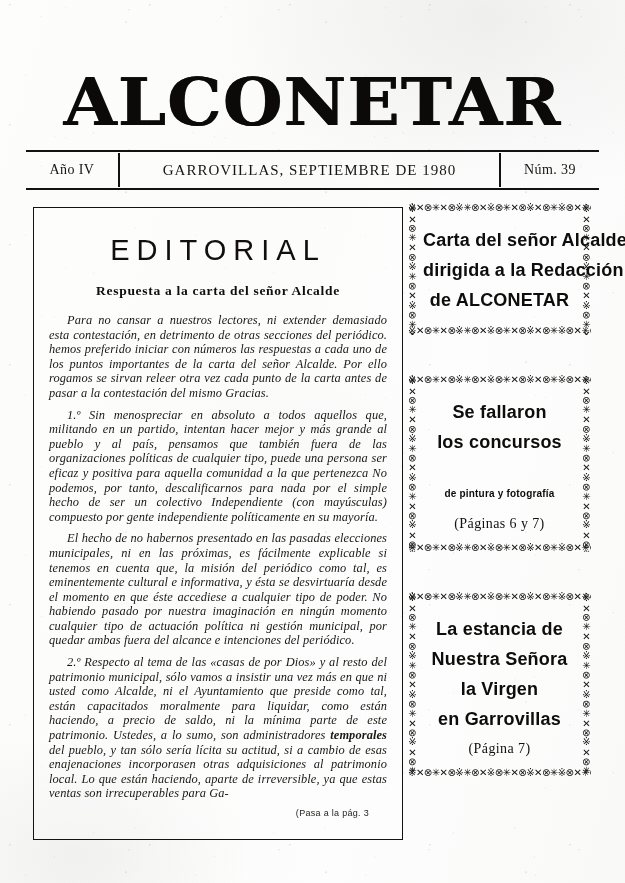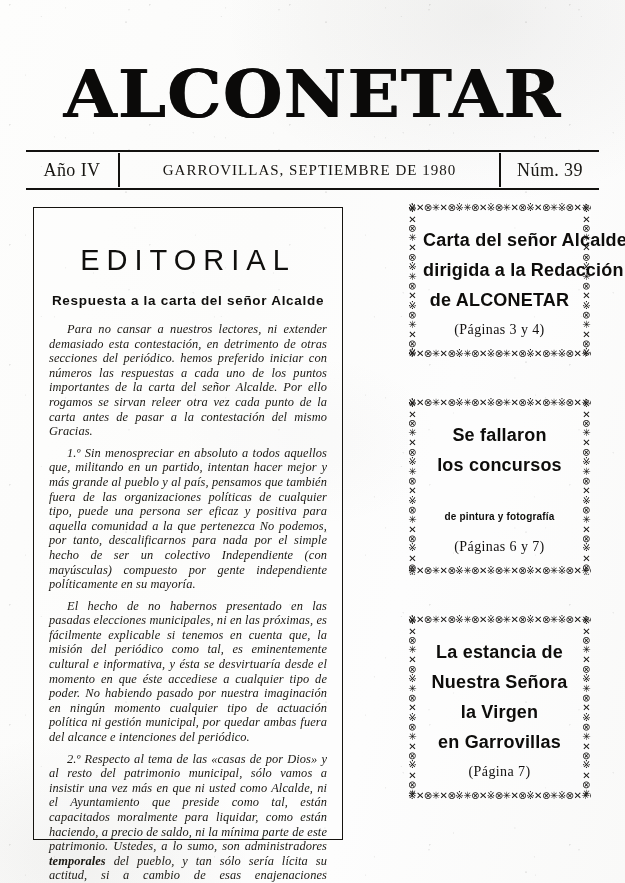--- a/index.html
+++ b/index.html
@@ -44,21 +44,21 @@
       radial-gradient(circle at 92% 83%, rgba(90,88,84,.20) .5px, transparent 1px),
       radial-gradient(circle at 52% 95%, rgba(90,88,84,.16) .5px, transparent 1px);
     background-size: 140px 120px, 180px 150px, 160px 130px, 200px 170px, 150px 140px,
                      170px 160px, 190px 150px, 160px 180px, 210px 160px, 180px 140px;
   }
 
   
   .masthead {
     position: absolute;
     left: 0; right: 0;
-    top: 61px;
+    top: 69px;
     text-align: center;
   }
   .masthead-title {
     font-family: "DejaVu Serif", serif;
     font-weight: 700;
     font-size: 66px;
     line-height: 66px;
     letter-spacing: 1px;
     color: #0b0a09;
     transform: scaleX(1.04);
@@ -90,58 +90,58 @@
   .rule-divider.left { left: 92px; }
   .rule-divider.right { right: 98px; }
   .rule-row {
     position: absolute;
     inset: 0;
     display: flex;
     align-items: center;
   }
   .rule-cell {
     font-family: "Liberation Serif", serif;
-    font-size: 18px;
+    font-size: 14px;
     letter-spacing: .4px;
     color: #171511;
     text-align: center;
     white-space: nowrap;
   }
   .rule-cell.year { width: 92px; }
   .rule-cell.place {
     flex: 1;
     font-size: 15px;
     letter-spacing: 1px;
   }
   .rule-cell.num { width: 98px; text-align: center; }
 
   
   .editorial-box {
     position: absolute;
     left: 33px;
     top: 207px;
-    width: 310px;
+    width: 370px;
     height: 633px;
     border: 1.6px solid #15130f;
     background: rgba(255,255,255,0.25);
     box-sizing: border-box;
-    padding: 28px 15px 6px 15px;
+    padding: 18px 15px 6px 15px;
   }
   .editorial-kicker {
     text-align: center;
     font-family: "Liberation Sans", sans-serif;
     font-weight: 400;
     font-size: 29px;
     letter-spacing: 7px;
     color: #100f0d;
     margin: 8px 0 16px 0;
   }
   .editorial-subtitle {
     text-align: center;
-    font-family: Liberation Sans, sans-serif;
+    font-family: Liberation Serif, serif;
     font-weight: 700;
     font-size: 13.5px;
     letter-spacing: .7px;
     color: #100f0d;
     margin-bottom: 14px;
   }
   .editorial-body p {
     margin: 0 0 7px 0;
     font-family: Liberation Serif, serif;
     font-style: italic;
@@ -269,21 +269,20 @@
 
     <div class="promo">
       <div class="orn orn-top">※✕⊗✳✕⊗※✳⊗✕※⊗✳✕⊗※✕⊗✳※⊗✕✳⊗※✕⊗✳✕※⊗✳⊗✕※✳⊗✕⊗※✳✕⊗※⊗✳✕※⊗✳⊗✕※✳⊗✕⊗※✳✕⊗※⊗✳✕※⊗✳⊗✕※✳⊗✕⊗※✳✕⊗※⊗✳✕※⊗✳⊗✕※✳⊗✕⊗※✳✕⊗※⊗✳✕※</div>
       <div class="orn orn-bottom">※✕⊗✳✕⊗※✳⊗✕※⊗✳✕⊗※✕⊗✳※⊗✕✳⊗※✕⊗✳✕※⊗✳⊗✕※✳⊗✕⊗※✳✕⊗※⊗✳✕※⊗✳⊗✕※✳⊗✕⊗※✳✕⊗※⊗✳✕※⊗✳⊗✕※✳⊗✕⊗※✳✕⊗※⊗✳✕※⊗✳⊗✕※✳⊗✕⊗※✳✕⊗※⊗✳✕※</div>
       <div class="orn orn-left">※✕⊗✳✕⊗※✳⊗✕※⊗✳✕⊗※✕⊗✳※⊗✕✳⊗※✕⊗✳✕※⊗✳⊗✕※✳⊗✕⊗※✳✕⊗※⊗✳✕※⊗✳⊗✕※✳⊗✕⊗※✳✕⊗※⊗✳✕※⊗✳⊗✕※✳⊗✕⊗※✳✕⊗※⊗✳✕※⊗✳⊗✕※✳⊗✕⊗※✳✕⊗※⊗✳✕※</div>
       <div class="orn orn-right">※✕⊗✳✕⊗※✳⊗✕※⊗✳✕⊗※✕⊗✳※⊗✕✳⊗※✕⊗✳✕※⊗✳⊗✕※✳⊗✕⊗※✳✕⊗※⊗✳✕※⊗✳⊗✕※✳⊗✕⊗※✳✕⊗※⊗✳✕※⊗✳⊗✕※✳⊗✕⊗※✳✕⊗※⊗✳✕※⊗✳⊗✕※✳⊗✕⊗※✳✕⊗※⊗✳✕※</div>
       <div class="promo-inner">
         <div class="promo-line">Carta del señor Alcalde</div>
         <div class="promo-line">dirigida a la Redacción</div>
         <div class="promo-line">de ALCONETAR</div>
-        <div class="promo-pages">(Páginas 3 y 4)</div>
       </div>
     </div>
 
     <div class="promo">
       <div class="orn orn-top">※✕⊗✳✕⊗※✳⊗✕※⊗✳✕⊗※✕⊗✳※⊗✕✳⊗※✕⊗✳✕※⊗✳⊗✕※✳⊗✕⊗※✳✕⊗※⊗✳✕※⊗✳⊗✕※✳⊗✕⊗※✳✕⊗※⊗✳✕※⊗✳⊗✕※✳⊗✕⊗※✳✕⊗※⊗✳✕※⊗✳⊗✕※✳⊗✕⊗※✳✕⊗※⊗✳✕※</div>
       <div class="orn orn-bottom">※✕⊗✳✕⊗※✳⊗✕※⊗✳✕⊗※✕⊗✳※⊗✕✳⊗※✕⊗✳✕※⊗✳⊗✕※✳⊗✕⊗※✳✕⊗※⊗✳✕※⊗✳⊗✕※✳⊗✕⊗※✳✕⊗※⊗✳✕※⊗✳⊗✕※✳⊗✕⊗※✳✕⊗※⊗✳✕※⊗✳⊗✕※✳⊗✕⊗※✳✕⊗※⊗✳✕※</div>
       <div class="orn orn-left">※✕⊗✳✕⊗※✳⊗✕※⊗✳✕⊗※✕⊗✳※⊗✕✳⊗※✕⊗✳✕※⊗✳⊗✕※✳⊗✕⊗※✳✕⊗※⊗✳✕※⊗✳⊗✕※✳⊗✕⊗※✳✕⊗※⊗✳✕※⊗✳⊗✕※✳⊗✕⊗※✳✕⊗※⊗✳✕※⊗✳⊗✕※✳⊗✕⊗※✳✕⊗※⊗✳✕※</div>
       <div class="orn orn-right">※✕⊗✳✕⊗※✳⊗✕※⊗✳✕⊗※✕⊗✳※⊗✕✳⊗※✕⊗✳✕※⊗✳⊗✕※✳⊗✕⊗※✳✕⊗※⊗✳✕※⊗✳⊗✕※✳⊗✕⊗※✳✕⊗※⊗✳✕※⊗✳⊗✕※✳⊗✕⊗※✳✕⊗※⊗✳✕※⊗✳⊗✕※✳⊗✕⊗※✳✕⊗※⊗✳✕※</div>
       <div class="promo-inner">
         <div class="promo-line">Se fallaron</div>

